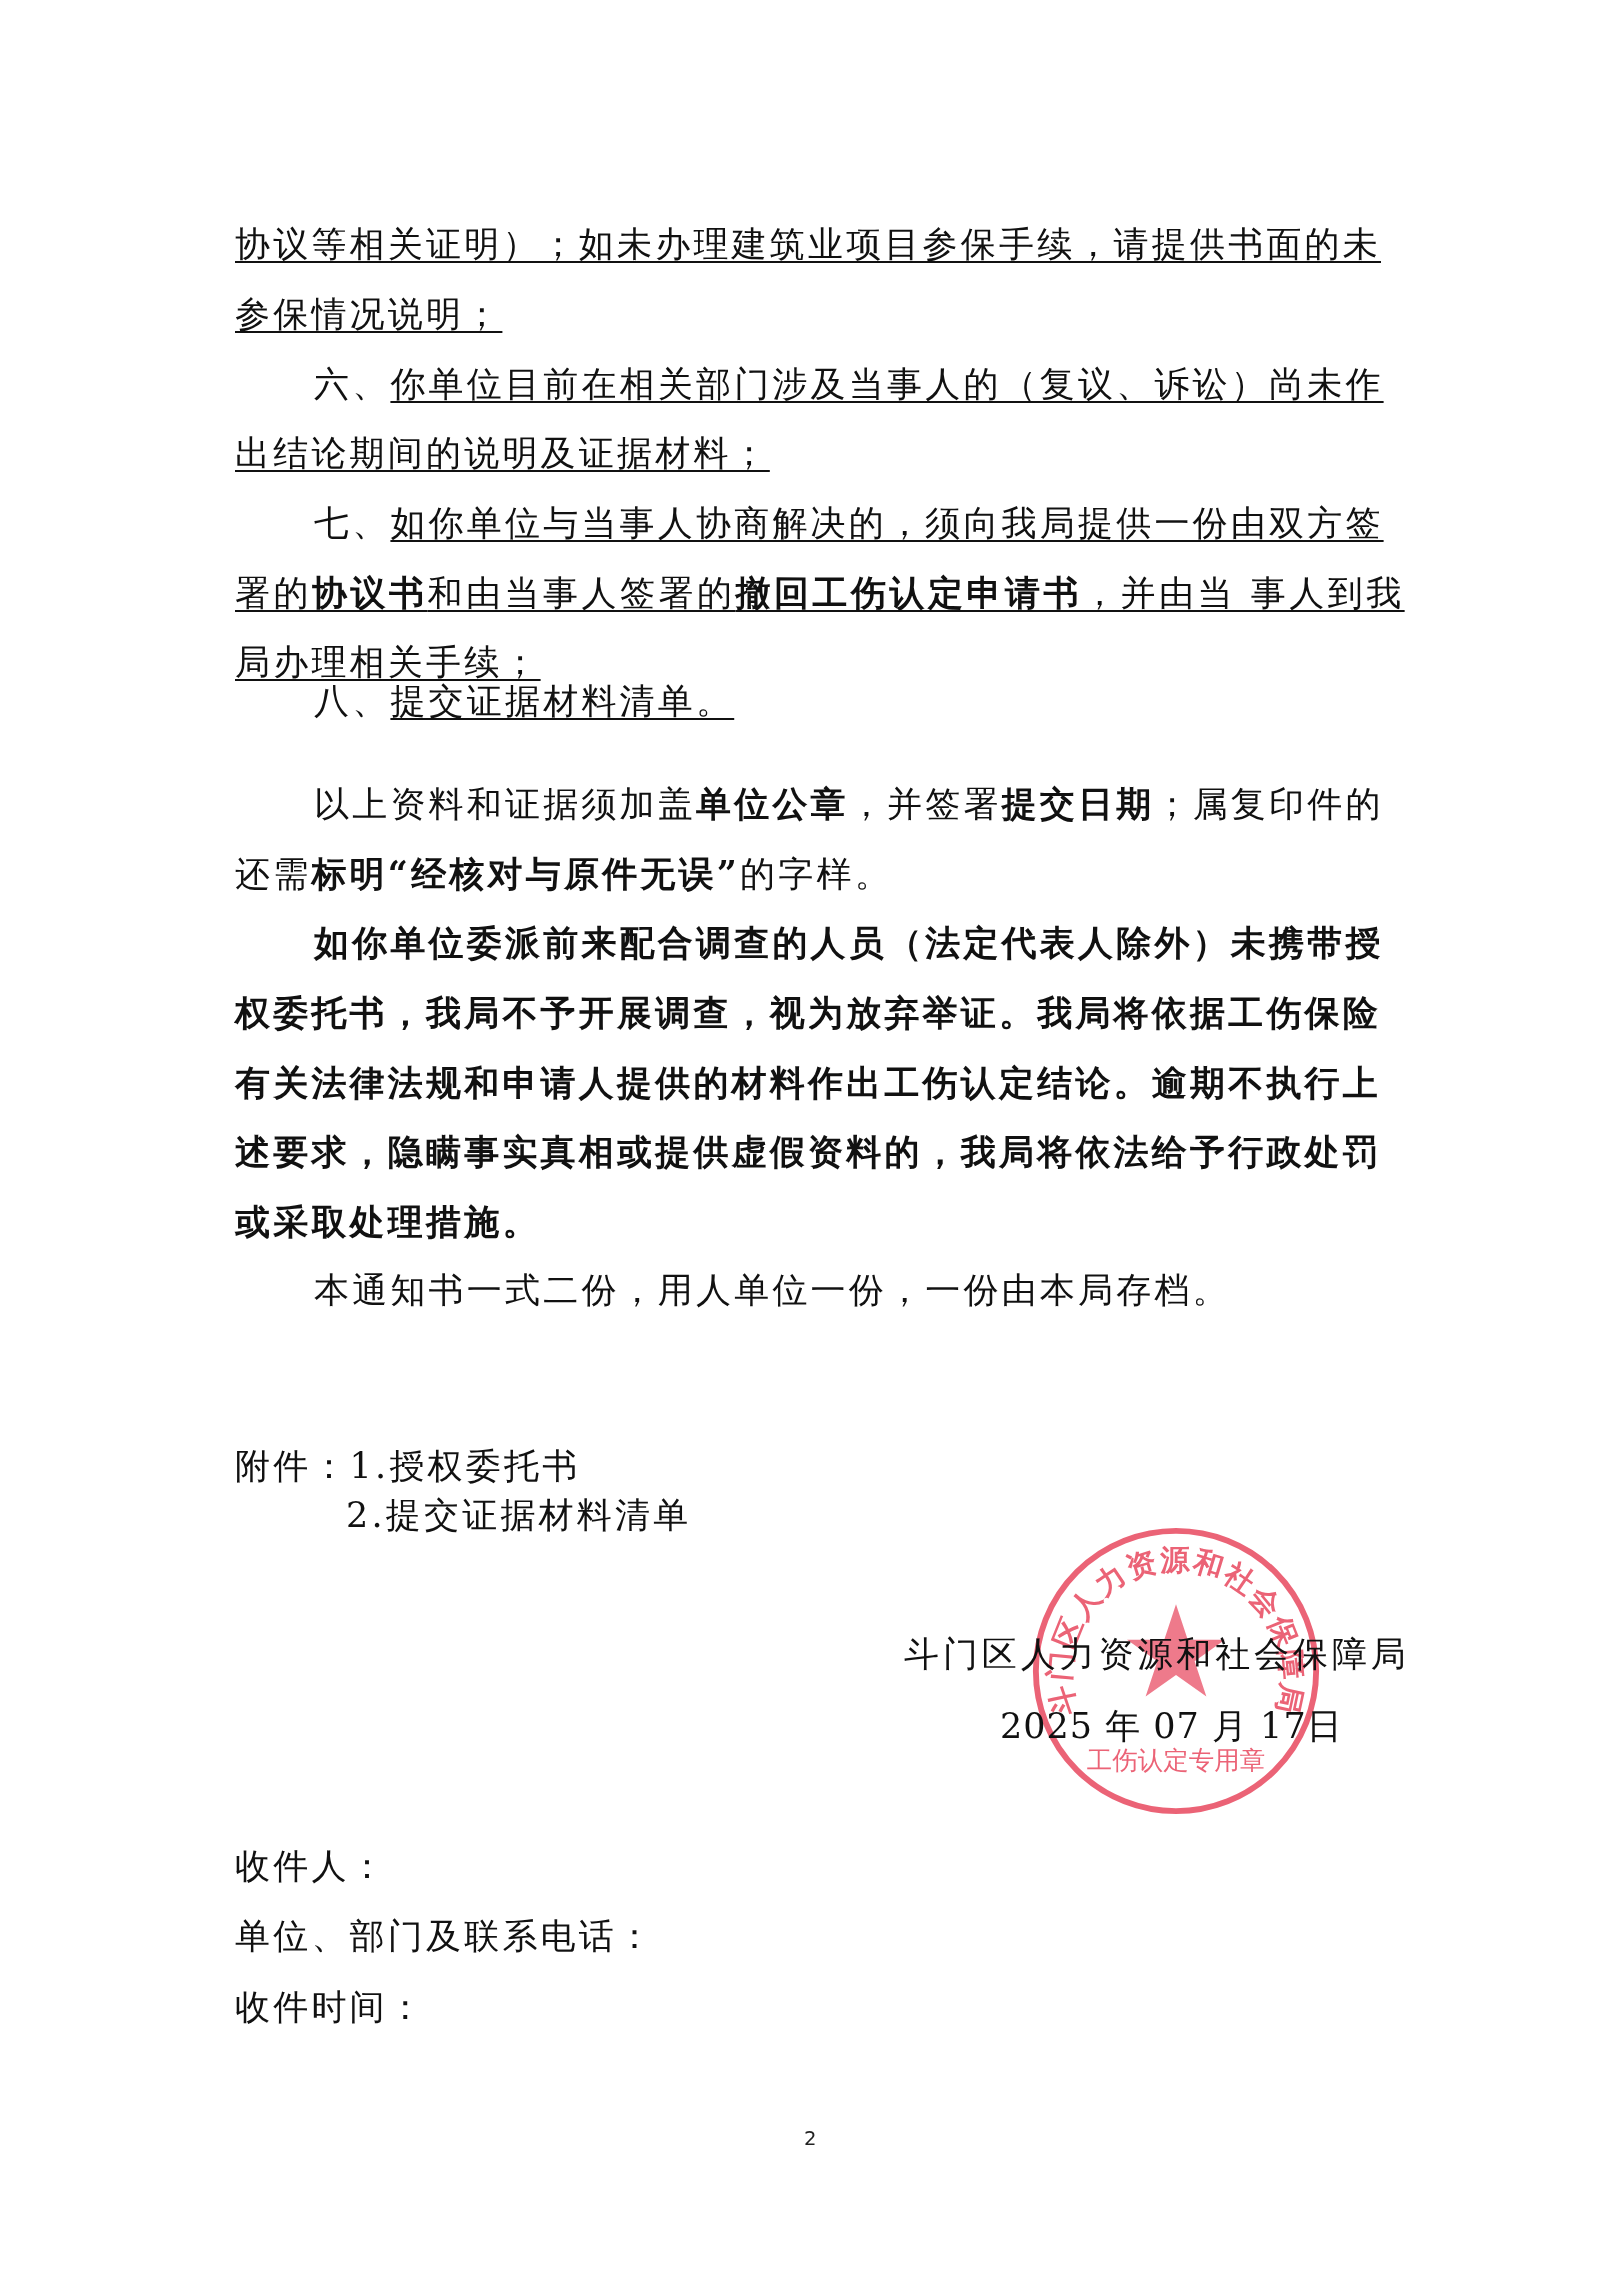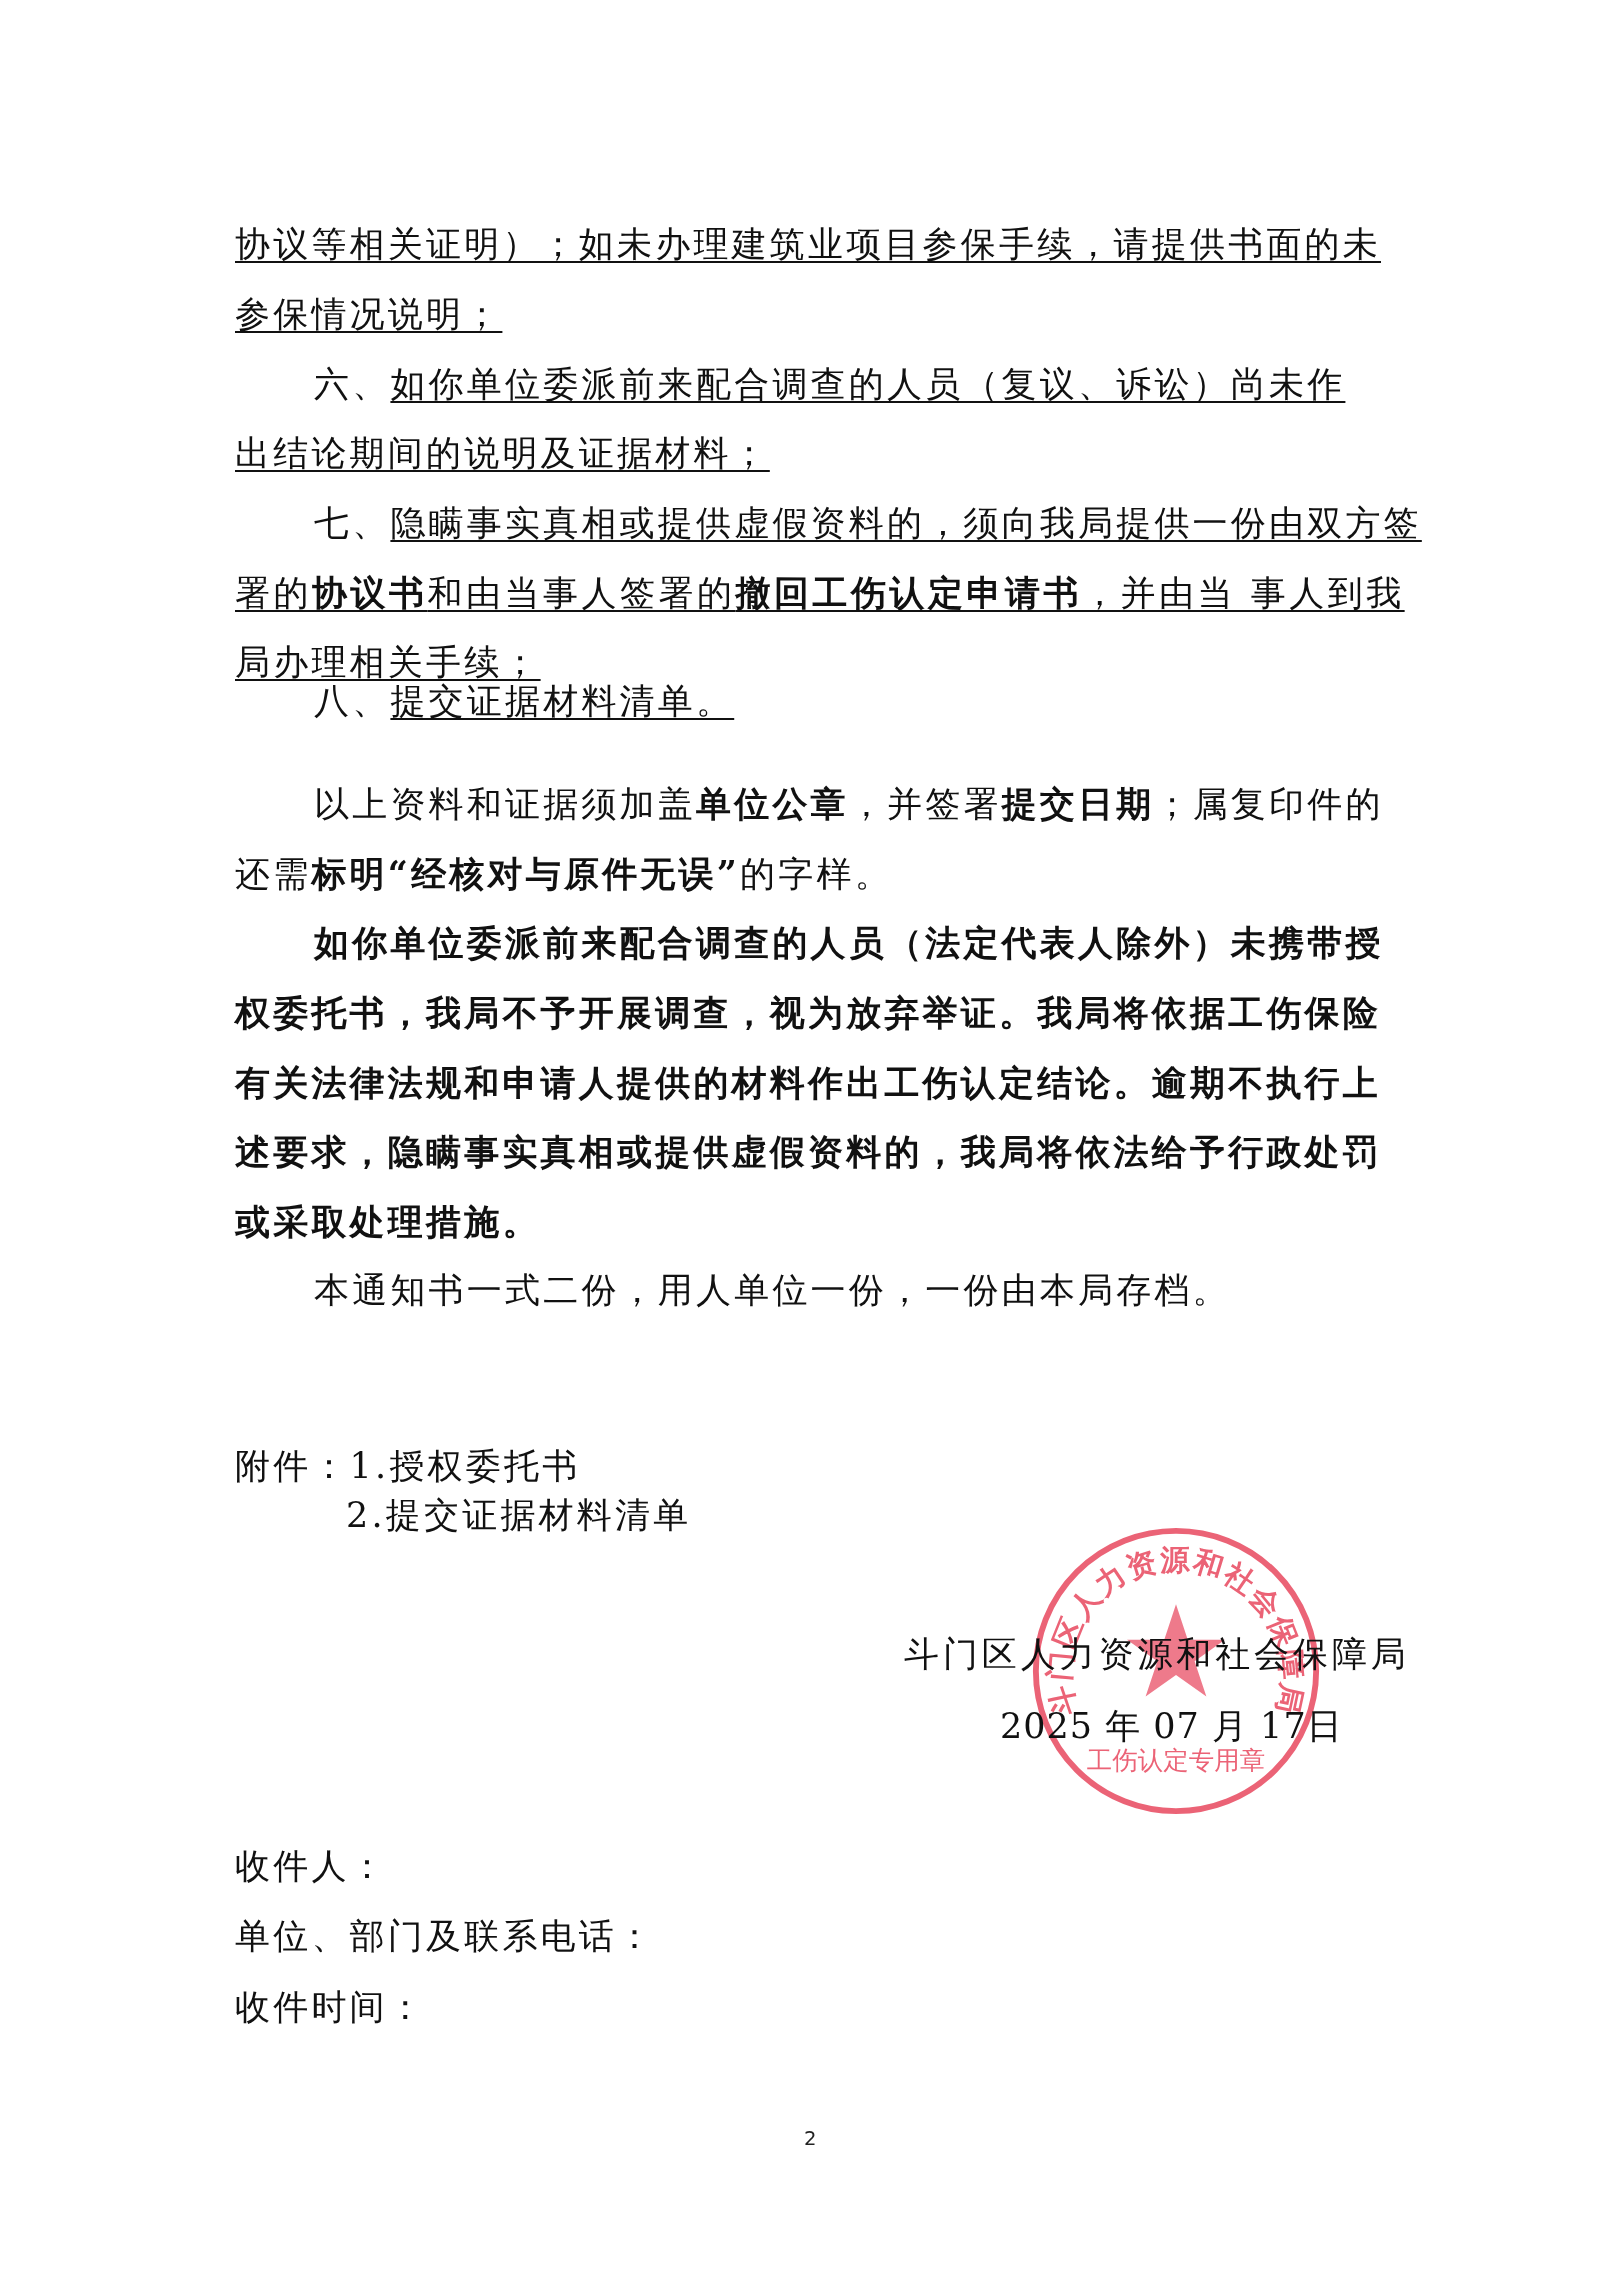--- a/index.html
+++ b/index.html
@@ -72,26 +72,26 @@
   </style>
 </head>
 <body>
 
 <div class="page">
 
   <div class="line u" style="top:223px;">协议等相关证明）；如未办理建筑业项目参保手续，请提供书面的未</div>
   <div class="line u" style="top:293px;">参保情况说明；</div>
 
   <div class="line indent" style="top:363px;">
-    <span>六、</span><span class="u">如你单位委派前来配合调查的人员（复议、诉讼）尚未作</span>
+    <span>六、</span><span class="u">你单位目前在相关部门涉及当事人的（复议、诉讼）尚未作</span>
   </div>
   <div class="line u" style="top:432px;">出结论期间的说明及证据材料；</div>
 
   <div class="line indent" style="top:502px;">
-    <span>七、</span><span class="u">隐瞒事实真相或提供虚假资料的，须向我局提供一份由双方签</span>
+    <span>七、</span><span class="u">如你单位与当事人协商解决的，须向我局提供一份由双方签</span>
   </div>
   <div class="line u" style="top:571px; letter-spacing:3.5px;">
     <span>署的</span><span class="b">协议书</span><span>和由当事人签署的</span><span class="b">撤回工伤认定申请书</span><span>，并由当 事人到我</span>
   </div>
   <div class="line u" style="top:641px;text-align:right;">局办理相关手续；</div>
 
   <div class="line indent" style="top:680px;text-align:center;">
     <span>八、</span><span class="u">提交证据材料清单。</span>
   </div>
 

